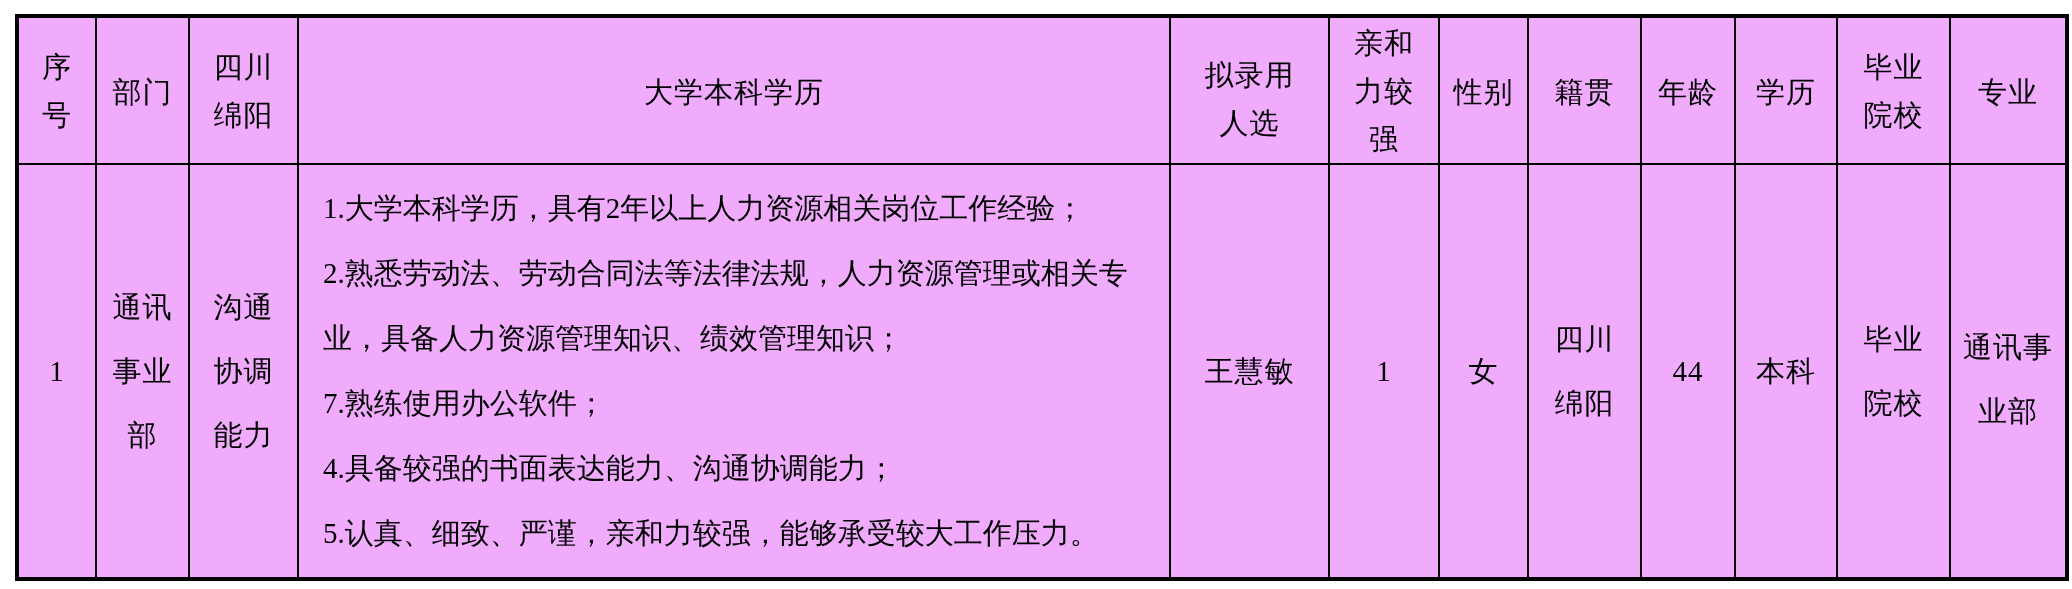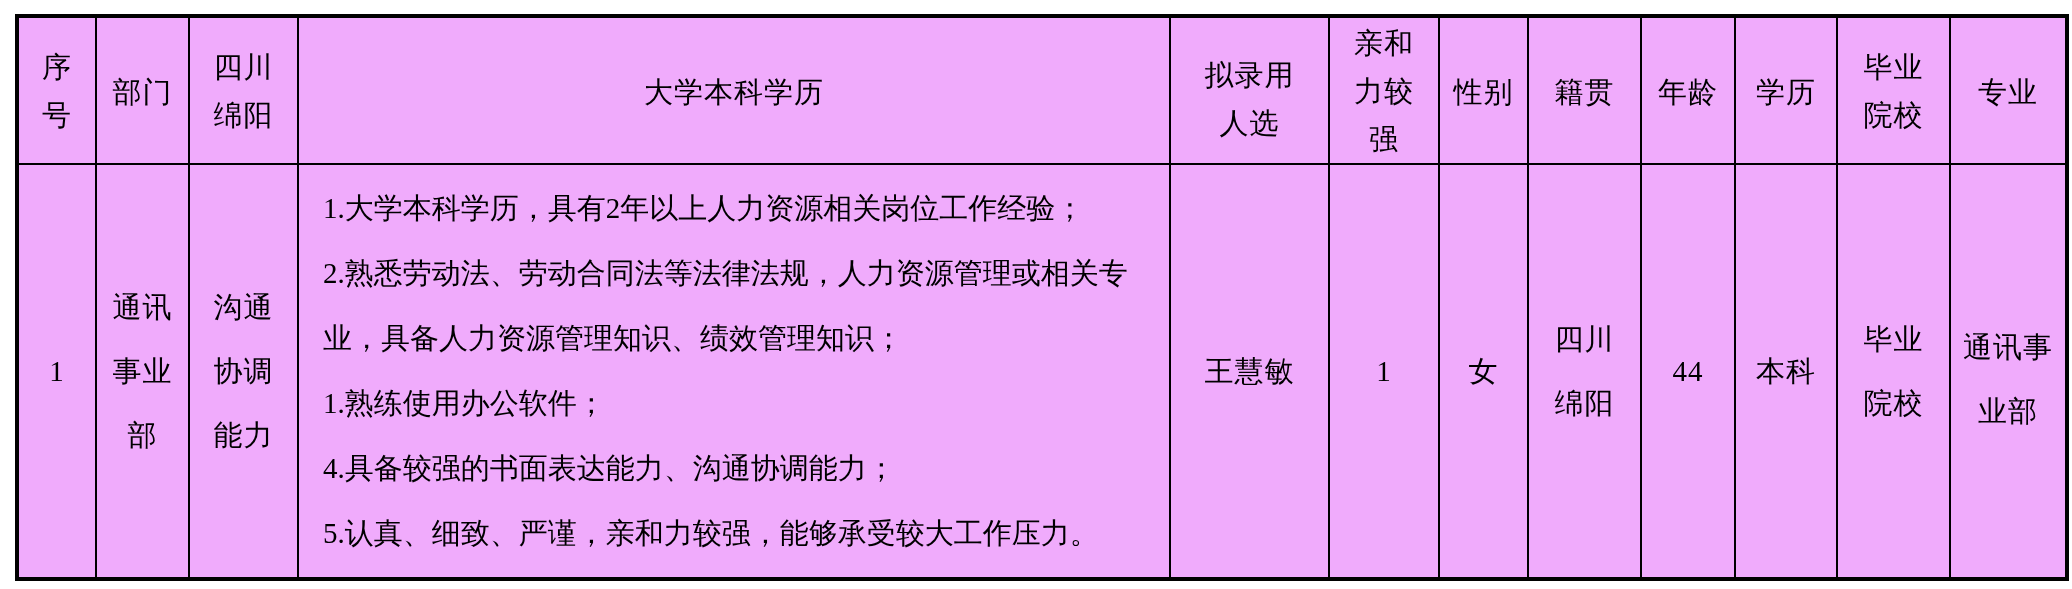--- a/index.html
+++ b/index.html
@@ -79,21 +79,21 @@
       </tr>
     </thead>
     <tbody>
       <tr>
         <td><span>1</span></td>
         <td><span class="wrap w2">通讯事业部</span></td>
         <td><span class="wrap w2">沟通协调能力</span></td>
         <td class="req-cell">
           <div class="req-line">1.大学本科学历，具有2年以上人力资源相关岗位工作经验；</div>
           <div class="req-line">2.熟悉劳动法、劳动合同法等法律法规，人力资源管理或相关专业，具备人力资源管理知识、绩效管理知识；</div>
-          <div class="req-line">1.熟练使用办公软件；</div>
+          <div class="req-line">7.熟练使用办公软件；</div>
           <div class="req-line">4.具备较强的书面表达能力、沟通协调能力；</div>
           <div class="req-line">5.认真、细致、严谨，亲和力较强，能够承受较大工作压力。</div>
         </td>
         <td><span>王慧敏</span></td>
         <td><span>1</span></td>
         <td><span>女</span></td>
         <td><span class="wrap w2">四川绵阳</span></td>
         <td><span>44</span></td>
         <td><span>本科</span></td>
         <td><span class="wrap w2">毕业院校</span></td>

